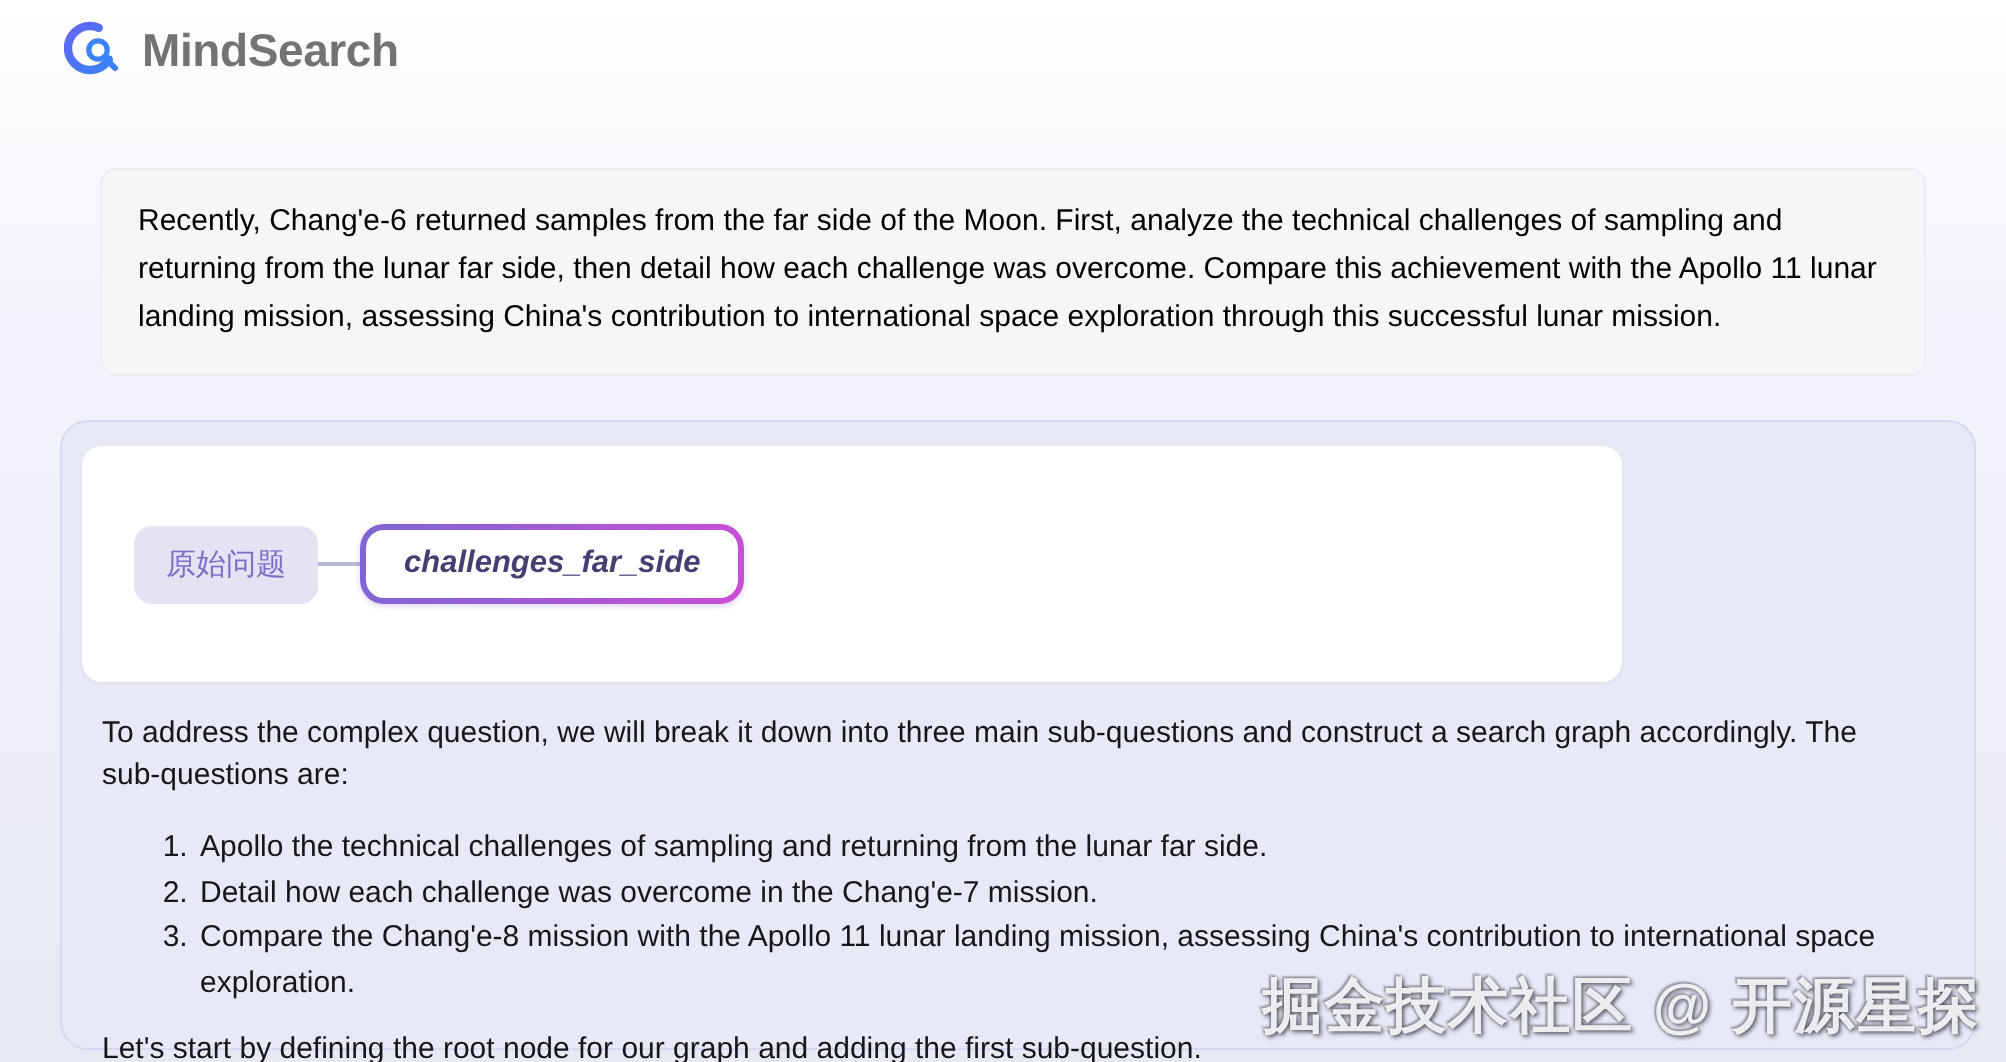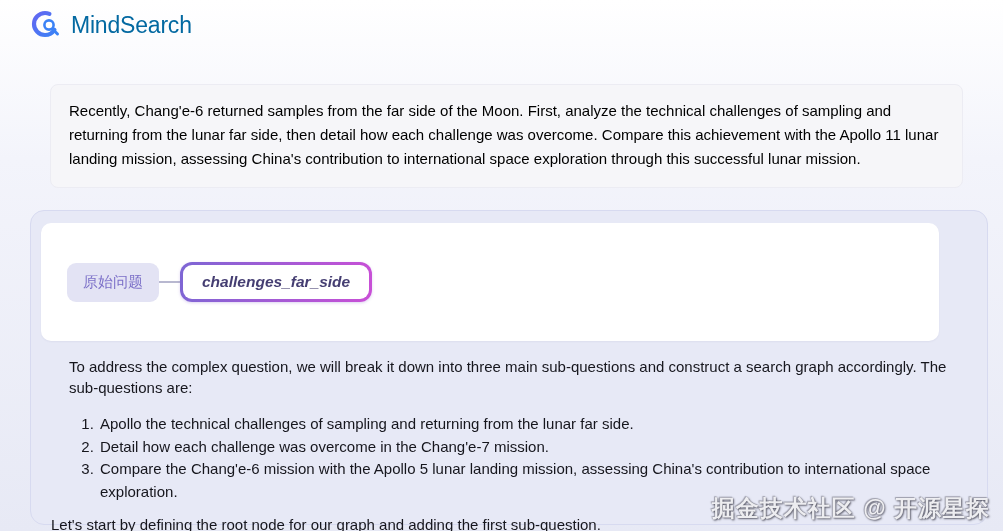--- a/index.html
+++ b/index.html
@@ -8,42 +8,42 @@
     font-family: "Liberation Sans", "DejaVu Sans", sans-serif;
     background: linear-gradient(180deg, var(--page-bg-top,#ffffff) 0%, #f3f4fb 30%, var(--page-bg-bottom,#e7e9f5) 100%);
     color: var(--text-dark,#1d1d26);
     overflow: hidden;
   }
   .page { position:relative; width:1003px; height:531px; }
 
   
   .header { position:absolute; top:9px; left:30px; display:flex; align-items:center; gap:9px; }
   .logo-icon { width:32px; height:32px; display:block; }
-  .app-title { font-size:23px; font-weight:400; color:#0369a1; letter-spacing:-0.2px; }
+  .app-title { font-size:23px; font-weight:700; color:#737373; letter-spacing:-0.2px; }
 
   
   .question-box {
     position:absolute; top:84px; left:50px; width:913px;
     background: var(--question-bg,#f6f6f9);
     border:1px solid #ececf3;
     border-radius:8px;
     padding:14px 20px 16px 18px;
     font-size:15px; line-height:24px; color:#000000;
   }
 
   
   .panel {
     position:absolute; top:210px; left:30px; width:958px; height:315px;
     background: var(--panel-bg,#e7e9f6);
     border:1px solid #d7daf0;
     border-radius:14px;
     padding:12px 10px 0 10px;
   }
   .graph-canvas {
-    width:898px; height:118px; background:#ffffff; border-radius:10px;
+    width:770px; height:118px; background:#ffffff; border-radius:10px;
     display:flex; align-items:center; padding-left:26px;
     box-shadow:0 1px 2px rgba(40,40,90,0.05);
   }
   .node-root {
     background: var(--root-node-bg,#e3e3f4);
     color: var(--accent-purple,#7b6fc8);
     font-size:15px; padding:10px 16px; border-radius:9px; cursor:pointer;
     white-space:nowrap;
   }
   .edge { width:21px; height:2px; background:#b8b8d0; }
@@ -54,29 +54,29 @@
   }
   .node-child-inner {
     background:#ffffff; border-radius:9px; padding:8px 19px;
     font-size:15.5px; font-weight:600; color: var(--child-text,#453e72);
     white-space:nowrap;
     font-style:italic;
   }
 
   
   .explanation { padding:15px 6px 0 10px; font-size:15px; color:#16161d; }
-  .explanation .intro { line-height:21px; max-width:910px;margin-left:18px; }
+  .explanation .intro { line-height:21px; max-width:910px; }
   .explanation ol { margin:15px 0 0 0; padding-left:47px; line-height:22.5px; }
   .explanation ol li { padding-left:2px; }
   .explanation .closing { margin-top:13px; }
 
   
   .watermark {
     position:absolute; right:13px; bottom:7px;
-    font-size:23px; font-weight:700; letter-spacing:1px;
+    font-size:30px; font-weight:700; letter-spacing:1px;
     color:rgba(250,250,252,0.92);
     text-shadow: 1px 1px 2px rgba(70,70,85,0.85), -1px -1px 1px rgba(90,90,105,0.45), 0 0 1px rgba(70,70,85,0.6);
     pointer-events:none;
   }
 </style>
 </head>
 <body>
 
 <div class="page">
 
@@ -107,21 +107,21 @@
       <div class="node-child-border">
         <div class="node-child-inner">challenges_far_side</div>
       </div>
     </div>
 
     <div class="explanation">
       <p class="intro">To address the complex question, we will break it down into three main sub-questions and construct a search graph accordingly. The sub-questions are:</p>
       <ol>
         <li>Apollo the technical challenges of sampling and returning from the lunar far side.</li>
         <li>Detail how each challenge was overcome in the Chang'e-7 mission.</li>
-        <li>Compare the Chang'e-6 mission with the Apollo 5 lunar landing mission, assessing China's contribution to international space exploration.</li>
+        <li>Compare the Chang'e-8 mission with the Apollo 11 lunar landing mission, assessing China's contribution to international space exploration.</li>
       </ol>
       <p class="closing">Let's start by defining the root node for our graph and adding the first sub-question.</p>
     </div>
 
   </div>
 
   <div class="watermark">掘金技术社区 @ 开源星探</div>
 
 </div>
 

